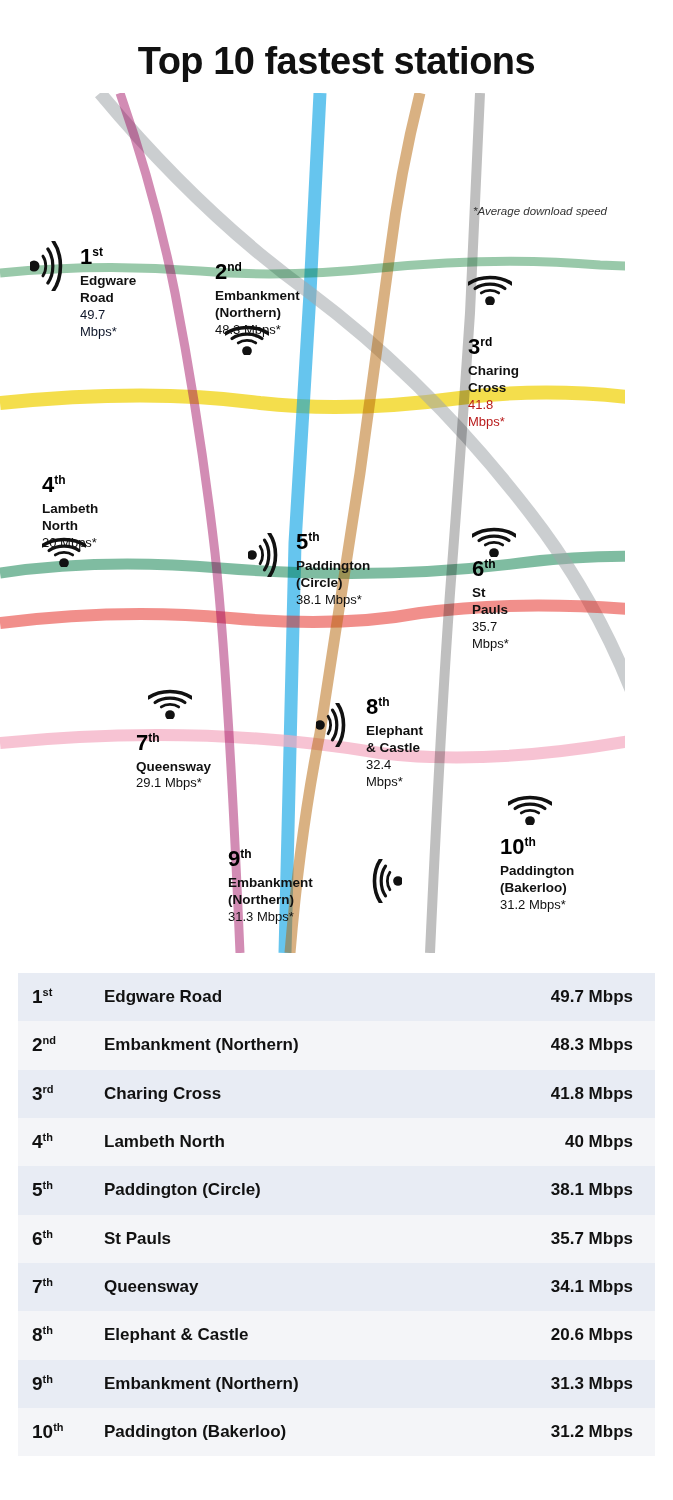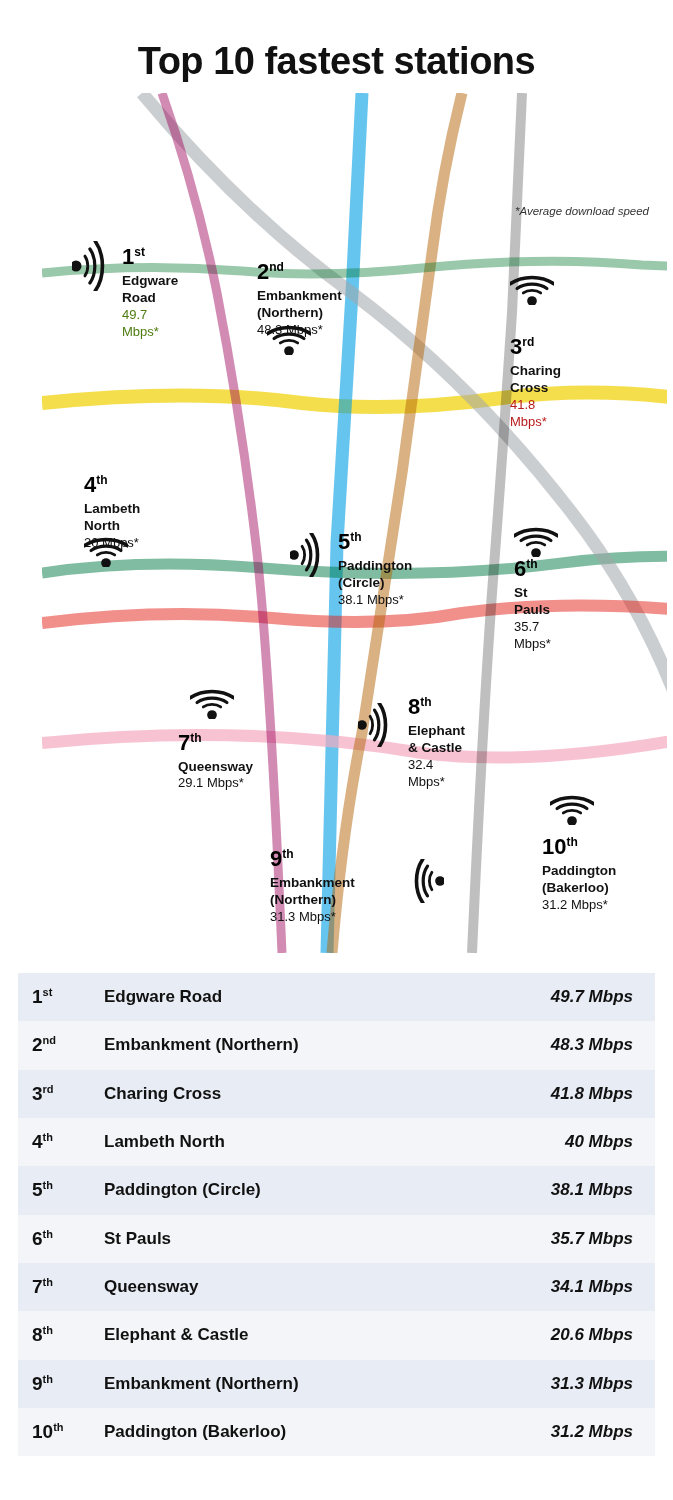--- a/index.html
+++ b/index.html
@@ -20,21 +20,20 @@
       letter-spacing: -0.5px;
       color: #111;
     }
 
     
     .map-section {
       position: relative;
       width: 625px;
       height: 860px;
       overflow: hidden;
-      margin-left: 42px;
     }
 
     
     .tube-lines {
       position: absolute;
       inset: 0;
       pointer-events: none;
     }
 
     .avg-note {
@@ -74,21 +73,20 @@
     }
     .rank-table td:nth-child(2) {
       font-weight: 700;
       font-size: 17px;
     }
     .rank-table td:last-child {
       font-weight: 700;
       font-size: 17px;
       text-align: right;
       padding-right: 22px;
-      font-style: italic;
     }
   </style>
 </head>
 <body>
 
 <h1 class="page-title">Top 10 fastest stations</h1>
 
 <div class="map-section">
 
   <svg class="tube-lines" width="673" height="860" viewBox="0 0 673 860">
@@ -117,21 +115,21 @@
   <div class="avg-note">*Average download speed</div>
 
   <div id="map-pins">
       <div style="position: absolute;">
         <div style="position: absolute; left: 30px; top: 148px;"><svg width="50" height="50" viewBox="0 0 50 50">
     <path d="M 12.9,15.1 A 9.8,14.000000000000002 0 0,1 12.9,34.9" stroke="#111" stroke-width="2.8" fill="none" stroke-linecap="round"></path>
             <path d="M 17.9,8.0 A 16.799999999999997,24 0 0,1 17.9,42.0" stroke="#111" stroke-width="3.1999999999999997" fill="none" stroke-linecap="round"></path>
             <path d="M 23.3,0.3 A 24.5,35 0 0,1 23.3,49.7" stroke="#111" stroke-width="3.5999999999999996" fill="none" stroke-linecap="round"></path>
     <circle cx="4" cy="25" r="5.5" fill="#111"></circle>
   </svg></div>
-        <div style="position: absolute; left: 80px; top: 150px; line-height: 1.3;"><span style="font-size:22px;font-weight:900;">1<sup style="font-size:12px;font-weight:700;">st</sup></span><span style="display:block;font-size:13.5px;font-weight:700;color:#111;">Edgware Road</span><span style="display:block;font-size:13px;color:#4d7c0f;">49.7 Mbps*</span></div>
+        <div style="position: absolute; left: 80px; top: 150px; line-height: 1.3;"><span style="font-size:22px;font-weight:900;">1<sup style="font-size:12px;font-weight:700;">st</sup></span><span style="display:block;font-size:13.5px;font-weight:700;color:#111;">Edgware Road</span><span style="display:block;font-size:13px;color:#0f172a;">49.7 Mbps*</span></div>
       </div>
       <div style="position: absolute;">
         <div style="position: absolute; left: 225px; top: 218px;"><svg width="44" height="44" viewBox="0 0 44 44">
     <path d="M 13.3,31.9 A 12.32,8.623999999999999 0 0,1 30.7,31.9" stroke="#111" stroke-width="2.8" fill="none" stroke-linecap="round"></path>
             <path d="M 7.1,27.5 A 21.119999999999997,14.783999999999997 0 0,1 36.9,27.5" stroke="#111" stroke-width="3.1999999999999997" fill="none" stroke-linecap="round"></path>
             <path d="M 0.2,22.8 A 30.799999999999997,21.559999999999995 0 0,1 43.8,22.8" stroke="#111" stroke-width="3.5999999999999996" fill="none" stroke-linecap="round"></path>
     <circle cx="22" cy="40" r="4.84" fill="#111"></circle>
   </svg></div>
         <div style="position: absolute; left: 215px; top: 165px; line-height: 1.3;"><span style="font-size:22px;font-weight:900;">2<sup style="font-size:12px;font-weight:700;">nd</sup></span><span style="display:block;font-size:13.5px;font-weight:700;color:#111;">Embankment</span><span style="display:block;font-size:13.5px;font-weight:700;color:#111;">(Northern)</span><span style="display:block;font-size:13px;color:#111;">48.3 Mbps*</span></div>
       </div>

